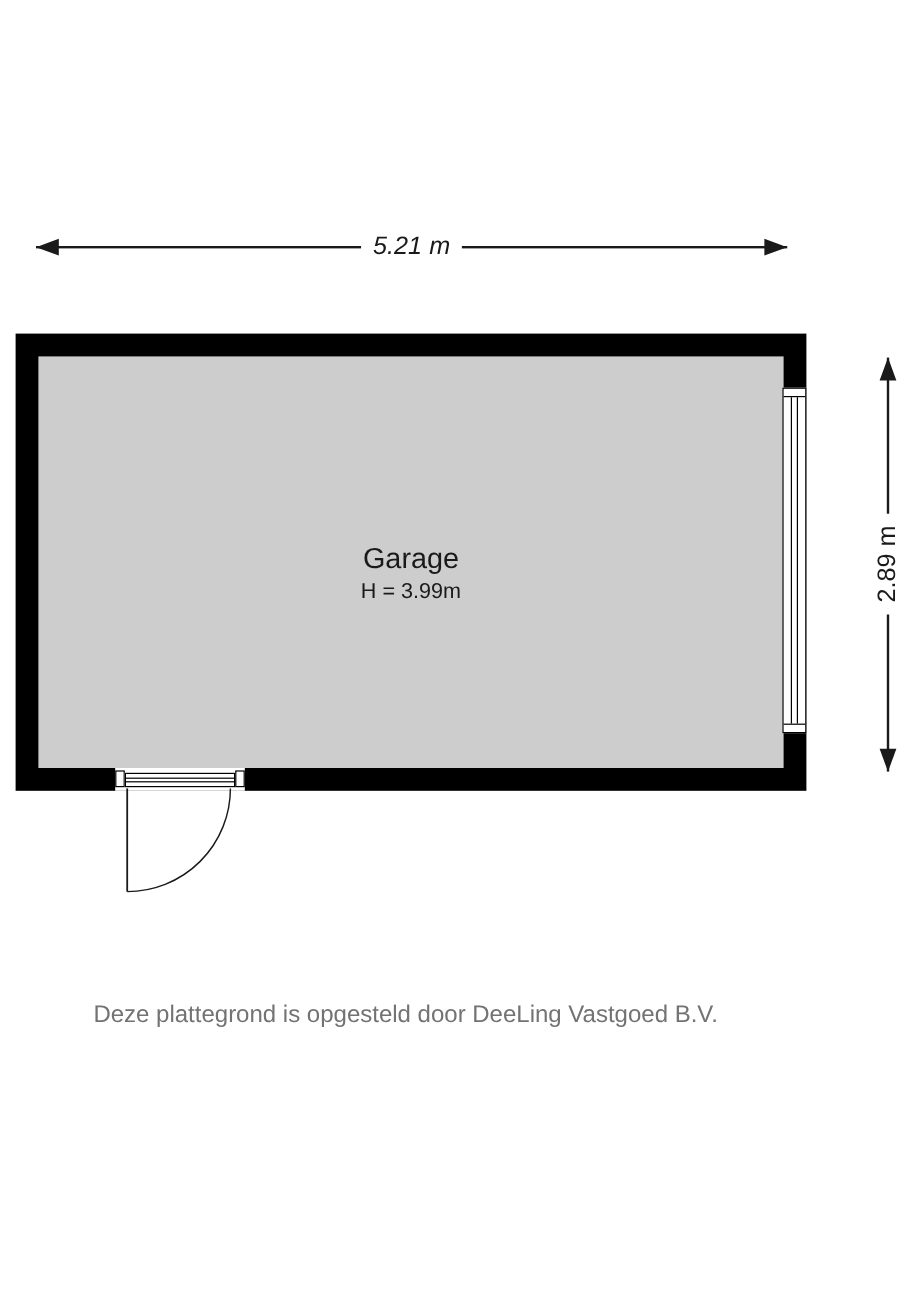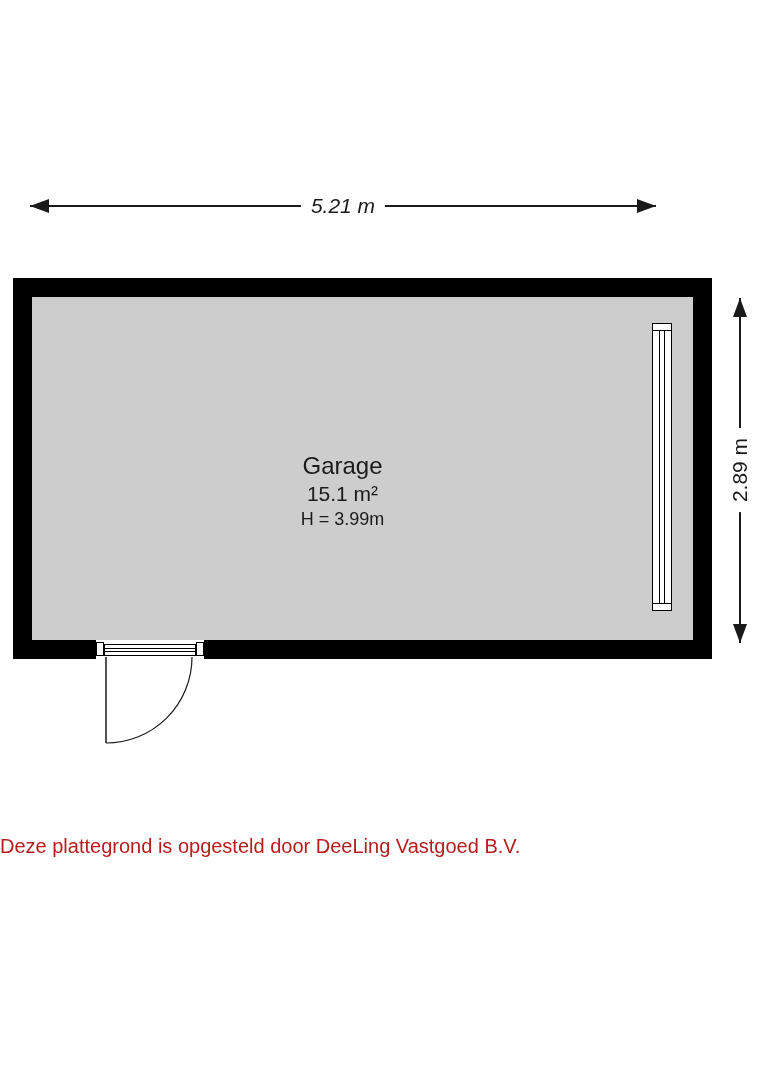--- a/index.html
+++ b/index.html
@@ -40,21 +40,20 @@
   }
   .dim-label-top { left: 343px; top: 206px; transform: translate(-50%, -50%); font-style: italic; }
   .dim-label-right { left: 740px; top: 470px; transform: translate(-50%, -50%) rotate(-90deg); }
 
   
   .plan {
     position: absolute;
     left: 13px; top: 278px;
     width: 659px; height: 381px;
     background: #000000;
-    padding-left: 40px;
   }
   .interior {
     position: absolute;
     left: 19px; top: 19px; right: 19px; bottom: 19px;
     background: #cdcdcd;
   }
   .room-label {
     position: absolute;
     left: 19px; top: 174px;
     width: 621px;
@@ -109,43 +108,43 @@
 
   .door-swing {
     position: absolute;
     left: 96px; top: 657px;
     overflow: visible;
   }
 
   
   .footer {
     position: absolute;
-    left: 0; top: 833px;
+    left: 12px; top: 833px;
     width: 652px;
+    text-align: center;
     font-size: 20px;
     line-height: 26px;
-    color: #b91c1c;
+    color: #737373;
   }
 </style>
 </head>
 <body>
 
 <div class="page">
 
   <div class="dim-line-h"></div>
   <div class="arrow arrow-left"></div>
   <div class="arrow arrow-right"></div>
   <span class="dim-label dim-label-top">5.21 m</span>
 
   <div class="plan">
     <div class="interior"></div>
 
     <div class="room-label">
       <div class="room-name">Garage</div>
-      <div class="room-area">15.1 m²</div>
       <div class="room-height">H = 3.99m</div>
     </div>
 
     <div class="window">
       <div class="w-line w-line-1"></div>
       <div class="w-line w-line-2"></div>
       <div class="w-cap w-cap-top"></div>
       <div class="w-cap w-cap-bottom"></div>
     </div>
 

